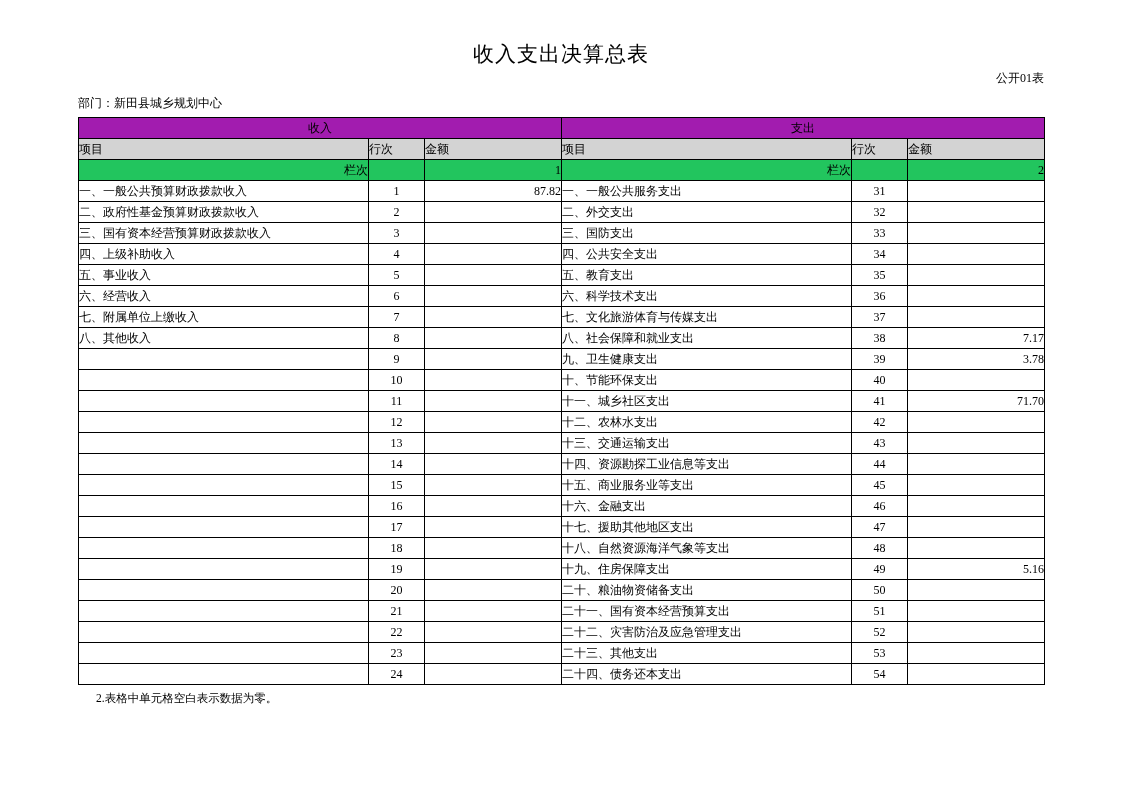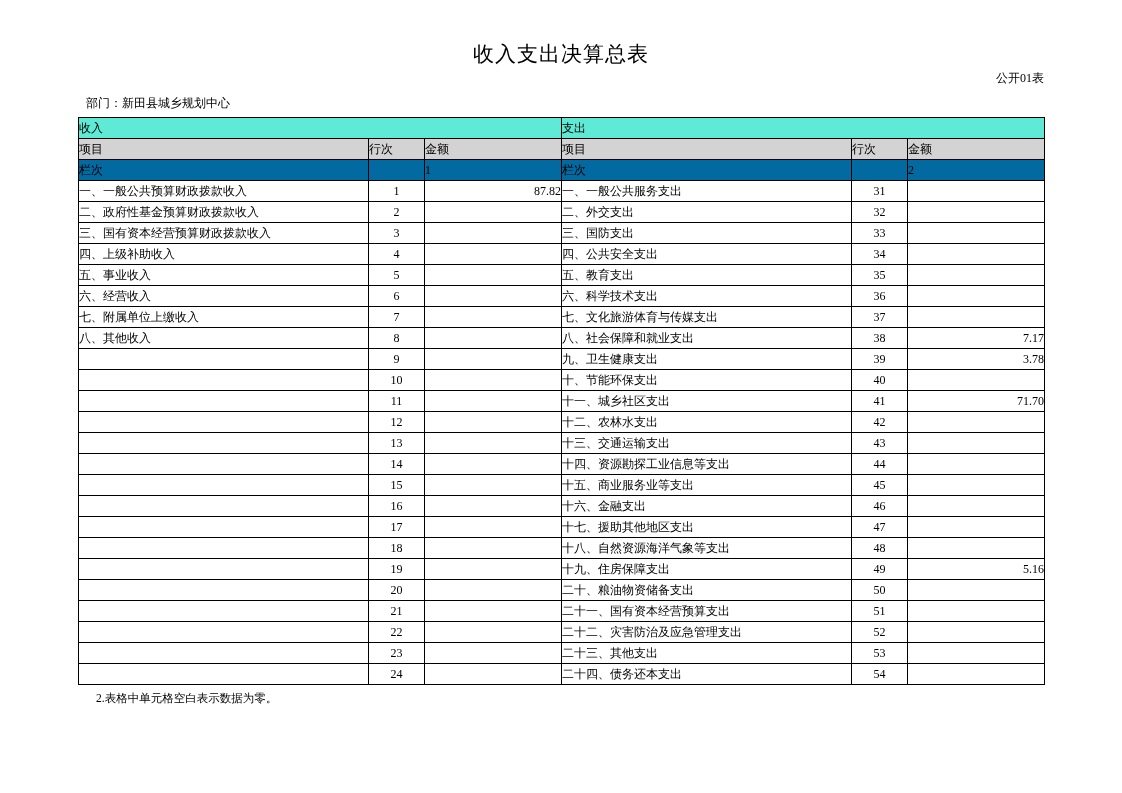--- a/index.html
+++ b/index.html
@@ -31,21 +31,21 @@
     font-family: "Liberation Serif", "DejaVu Serif", serif;
   }
   .form-code {
     position: absolute;
     right: 78px;
     top: 70px;
     font-size: 12px;
   }
   .meta-row {
     position: absolute;
-    left: 8px;
+    left: 0;
     right: 0;
     top: 95px;
     height: 18px;
   }
   .dept {
     position: absolute;
     left: 78px;
     top: 0;
     font-size: 12px;
   }
@@ -67,32 +67,33 @@
   }
   table.main td, table.main th {
     border: 1px solid #000000;
     padding: 0;
     height: 20px;
     font-weight: normal;
     font-size: 12px;
     vertical-align: middle;
   }
   .grp-hdr {
-    background: #5eead4;
+    background: #a21caf;
+    text-align: center;
     height: 26px;
     font-size: 13px;
   }
   .col-hdr {
     background: #d3d3d3;
     text-align: left;
     height: 26px;
   }
   .lane-hdr {
-    background: #0369a1;
-    text-align: left;
+    background: #22c55e;
+    text-align: right;
     height: 26px;
   }
   .item-cell {
     text-align: left;
     padding-left: 6px;
     white-space: nowrap;
     overflow: hidden;
   }
   .num-cell {
     text-align: center;

